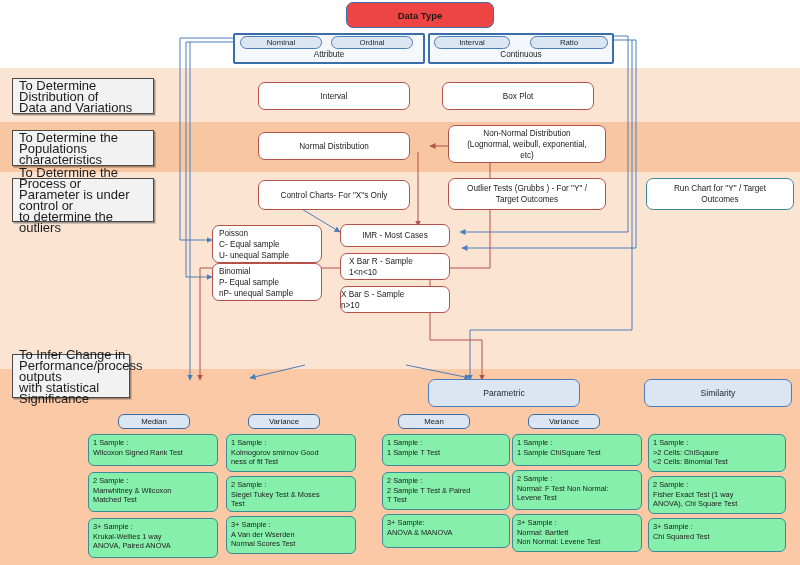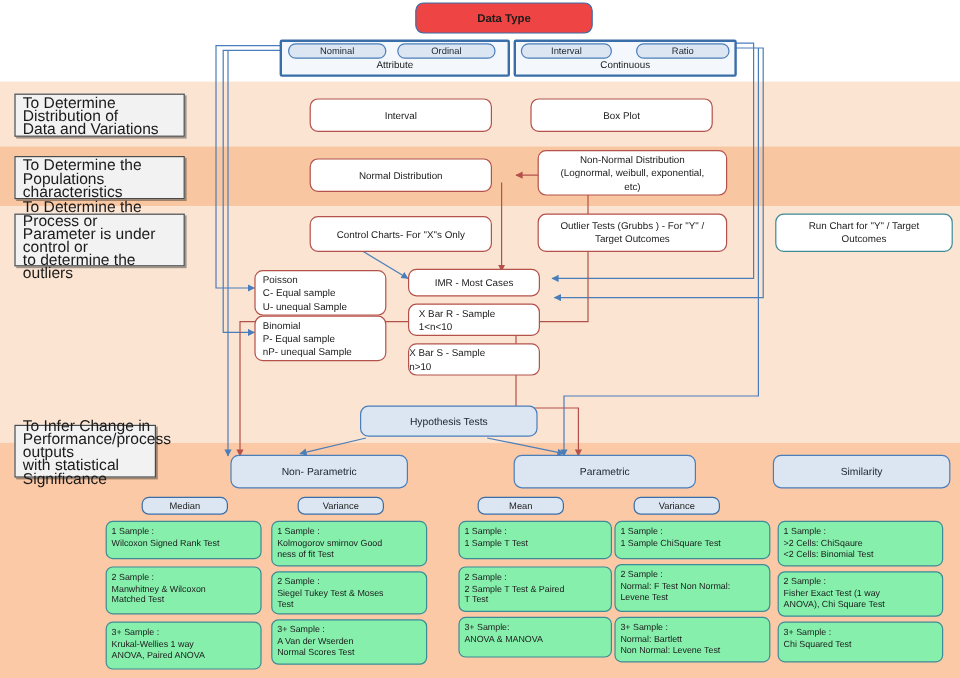--- a/index.html
+++ b/index.html
@@ -198,23 +198,21 @@
 U- unequal Sample</div>
   <div class="node red" style="left:212px;top:263px;width:110px;height:38px;text-align:left;justify-content:flex-start;padding-left:6px;">Binomial
 P- Equal sample
 nP- unequal Sample</div>
   <div class="node red" style="left:340px;top:224px;width:110px;height:23px;">IMR - Most Cases</div>
   <div class="node red" style="left:340px;top:253px;width:110px;height:27px;text-align:left;justify-content:flex-start;padding-left:8px;">X Bar R - Sample
 1&lt;n&lt;10</div>
   <div class="node red" style="left:340px;top:286px;width:110px;height:27px;text-align:left;justify-content:flex-start;padding-left:0;">X Bar S - Sample
 n&gt;10</div>
 
-  <div class="node blue" style="left:300px;top:338px;width:148px;height:26px;font-size:8.6px;">Hypothesis Tests</div>
-
-  <div class="node blue" style="left:192px;top:379px;width:148px;height:28px;font-size:8.6px;">Non- Parametric</div>
+
   <div class="node blue" style="left:428px;top:379px;width:152px;height:28px;font-size:8.6px;">Parametric</div>
   <div class="node blue" style="left:644px;top:379px;width:148px;height:28px;font-size:8.6px;">Similarity</div>
 
   <div class="node tab" style="left:118px;top:414px;width:72px;height:15px;">Median</div>
   <div class="node tab" style="left:248px;top:414px;width:72px;height:15px;">Variance</div>
   <div class="node tab" style="left:398px;top:414px;width:72px;height:15px;">Mean</div>
   <div class="node tab" style="left:528px;top:414px;width:72px;height:15px;">Variance</div>
 
   <div class="node cell" style="left:88px;top:434px;width:130px;height:32px;">1 Sample :
 Wilcoxon Signed Rank Test</div>

